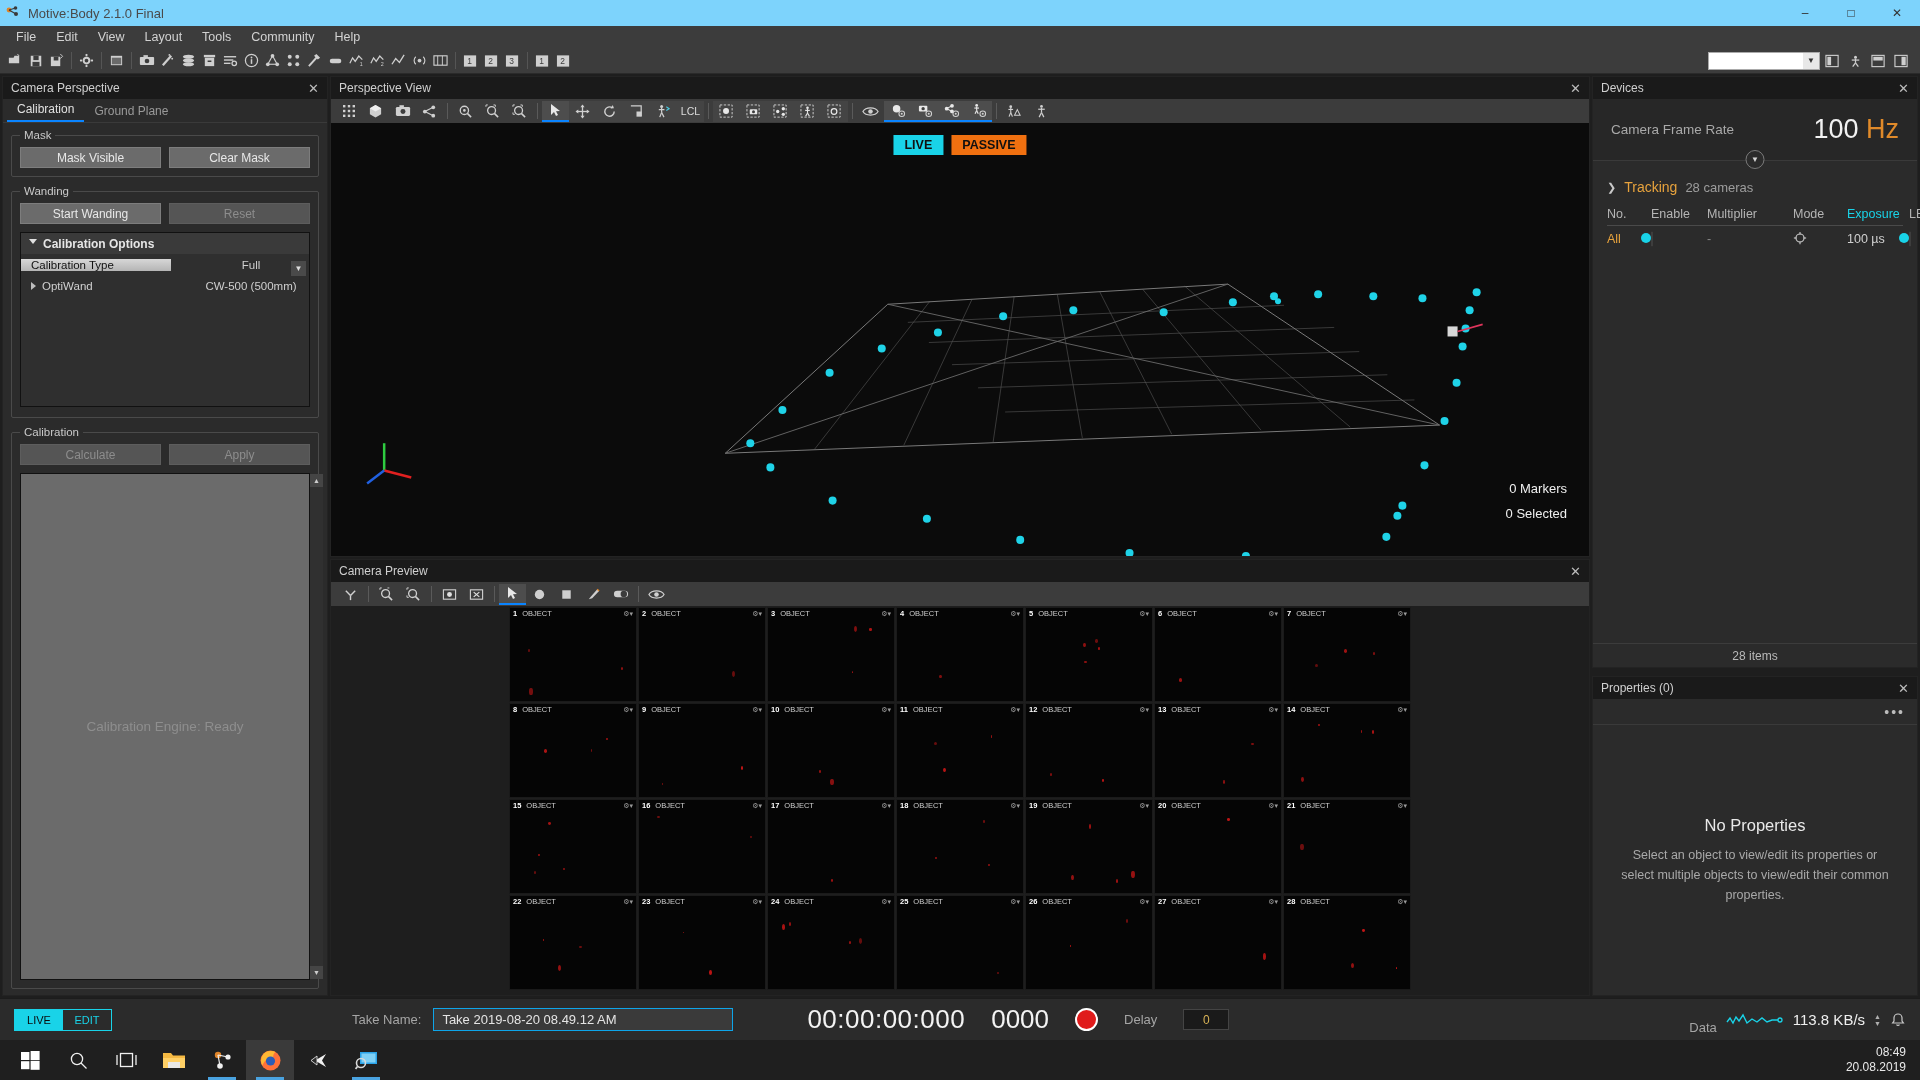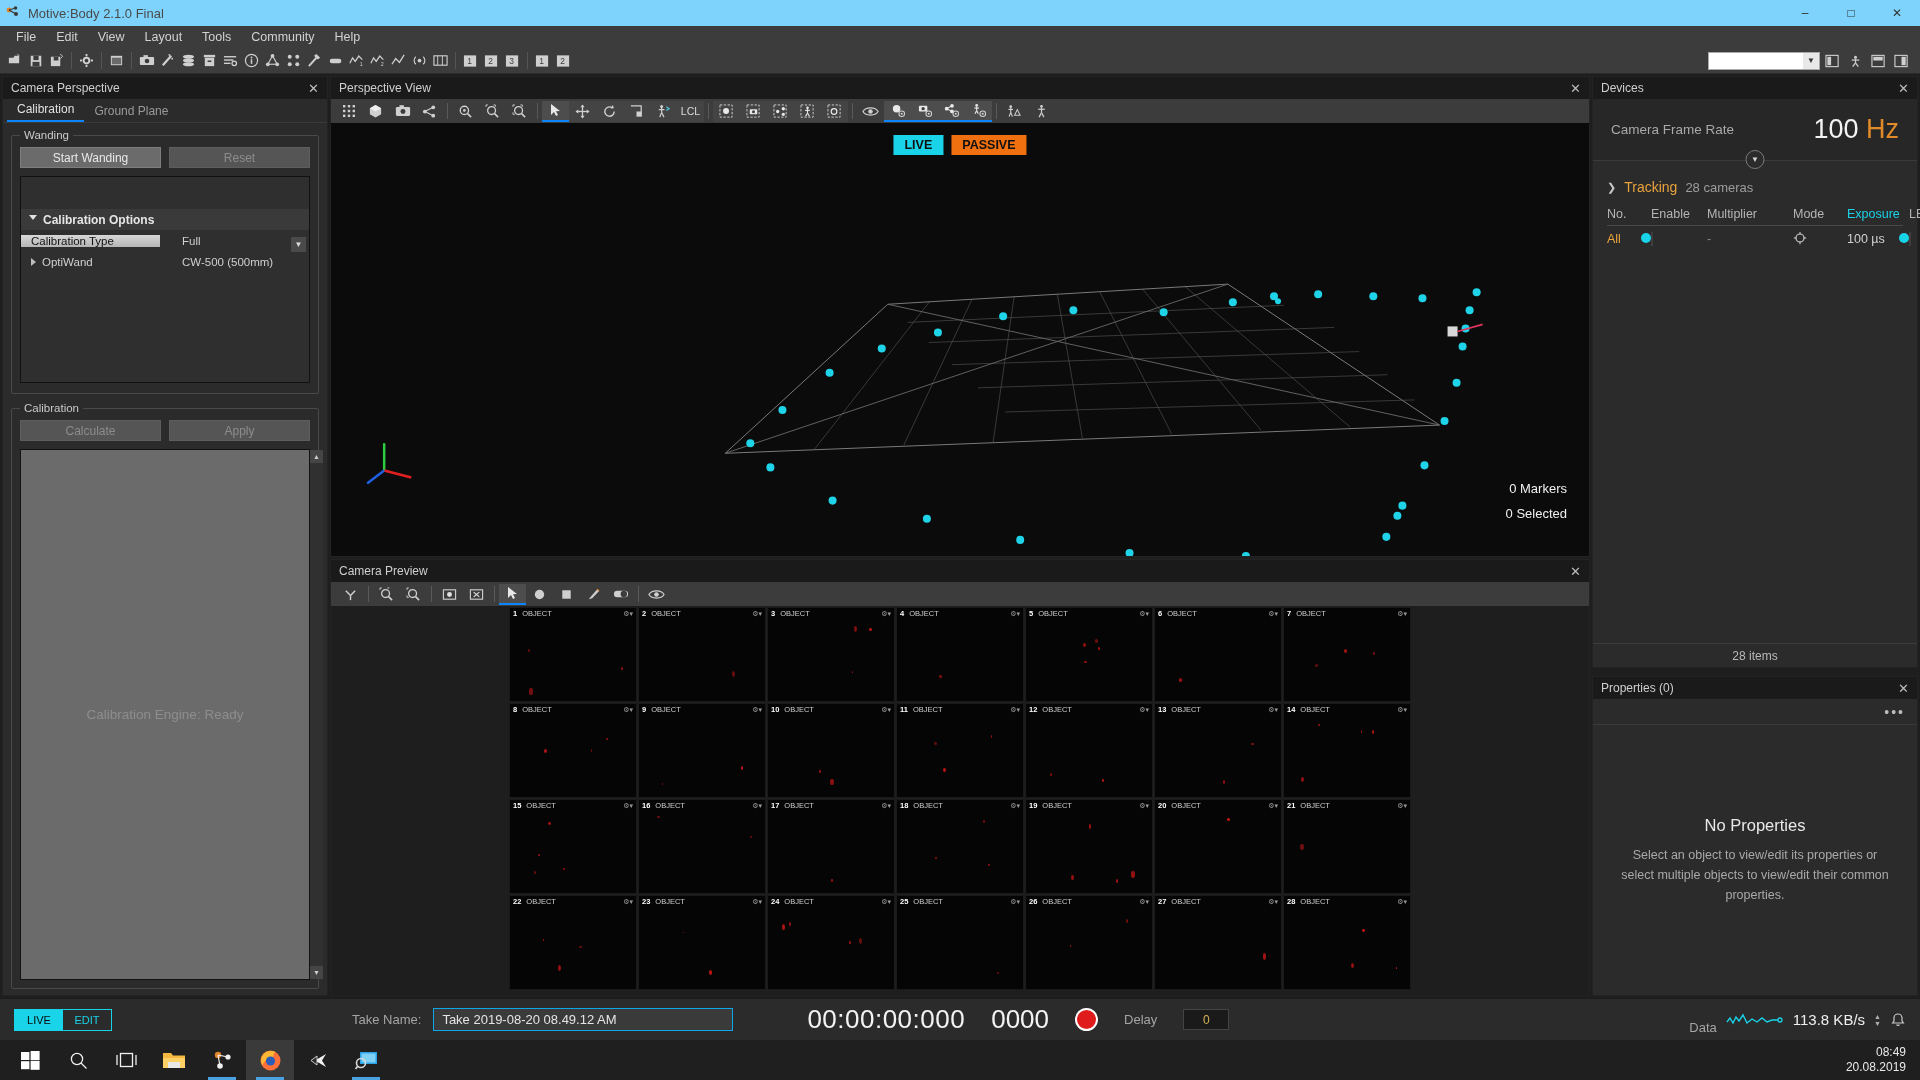--- a/index.html
+++ b/index.html
@@ -54,25 +54,25 @@
 
   fieldset.grp { border:1px solid #4a4a4a; border-radius:2px; margin:0 0 8px 0; padding:6px 8px 8px; }
   fieldset.grp > legend { font-size:11.5px; color:#c9c9c9; padding:0 4px; }
   .btnrow { display:flex; gap:8px; }
   .btn { flex:1; height:21px; background:#6b6b6b; color:#e8e8e8; font-size:12px;
     border:1px solid #7d7d7d; display:flex; align-items:center; justify-content:center; }
   .btn.dis { background:#555; color:#8d8d8d; border-color:#5d5d5d; }
 
   .proptable { border:1px solid #111; background:#2f2f2f; margin-top:8px; }
   .pt-head { background:#3a3a3a; height:21px; display:flex; align-items:center;
-    padding-left:8px; font-size:12px; font-weight:bold; color:#e6e6e6; gap:6px;margin-top:32px; }
+    padding-left:8px; font-size:12px; font-weight:bold; color:#e6e6e6; gap:6px; }
   .pt-row { display:flex; height:21px; align-items:center; font-size:11.5px; }
-  .pt-row .k { width:139px; padding-left:10px; color:#cfcfcf; display:flex; align-items:center; gap:6px; }
+  .pt-row .k { width:150px; padding-left:10px; color:#cfcfcf; display:flex; align-items:center; gap:6px; }
   .pt-row.sel .k { background:linear-gradient(#d7d7d7,#b5b5b5); color:#111; }
-  .pt-row .v { flex:1; padding-left:22px; color:#cfcfcf; position:relative; }
+  .pt-row .v { flex:1; padding-left:22px; color:#cfcfcf; position:relative;text-align:center; }
   .pt-fill { height:110px; }
   .dd-arrow { position:absolute; right:3px; top:2px; width:15px; height:15px; background:#4a4a4a;
     display:flex; align-items:center; justify-content:center; font-size:8px; color:#ddd; }
   .tri { width:0;height:0;border-left:5px solid #bdbdbd;border-top:4px solid transparent;border-bottom:4px solid transparent;}
   .tri.down { border-left:4px solid transparent;border-right:4px solid transparent;border-top:5px solid #e0e0e0; }
 
   .calcbox { flex:1; background:#6b6b6b; border:1px solid #111; margin-top:8px;
     display:flex; align-items:center; justify-content:center; position:relative; min-height:0;}
   .calcbox .msg { color:#8e8e8e; font-size:13.5px; }
   .vscroll { position:absolute; right:-14px; top:0; bottom:0; width:13px; background:#333;
@@ -438,20 +438,27 @@
     <div class="panel-head">
       <span class="ptitle">Camera Perspective</span>
       <span class="pclose">✕</span>
     </div>
     <div class="tabs">
       <div class="tab active">Calibration</div>
       <div class="tab">Ground Plane</div>
     </div>
     <div class="lp-body">
 
+      <fieldset class="grp">
+        <legend>Mask</legend>
+        <div class="btnrow">
+          <div class="btn">Mask Visible</div>
+          <div class="btn">Clear Mask</div>
+        </div>
+      </fieldset>
 
       <fieldset class="grp" style="padding-bottom:10px">
         <legend>Wanding</legend>
         <div class="btnrow">
           <div class="btn">Start Wanding</div>
           <div class="btn dis">Reset</div>
         </div>
         <div class="proptable">
           <div class="pt-head">
             <span class="tri down"></span>

